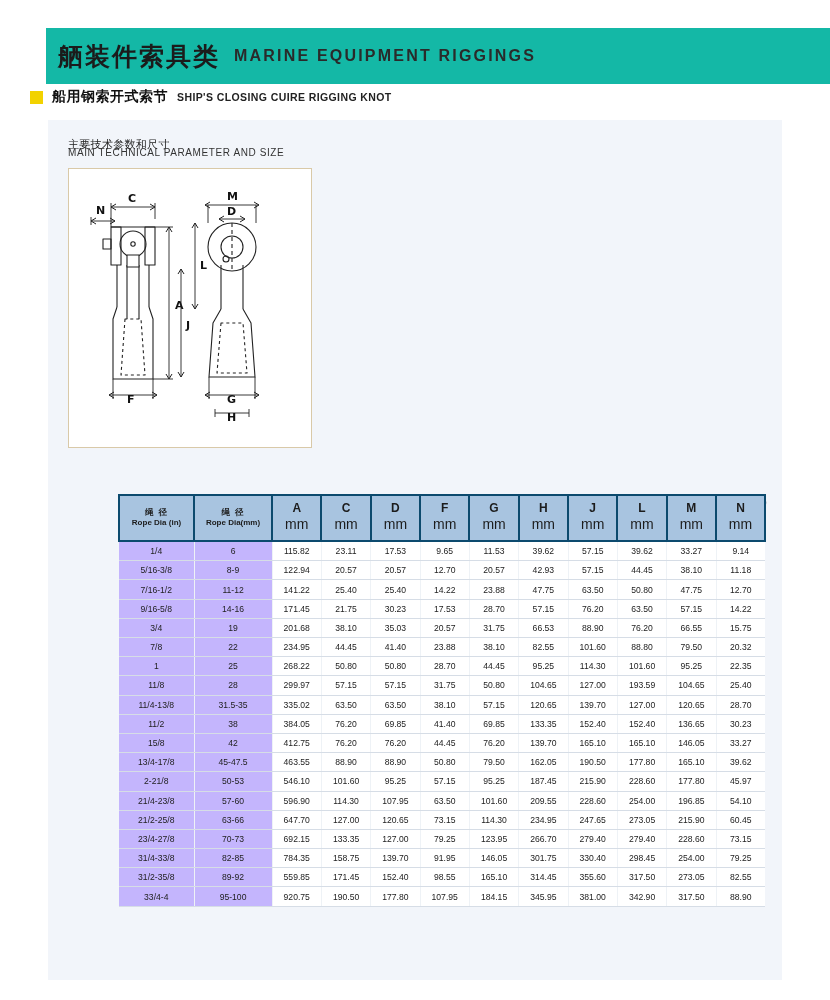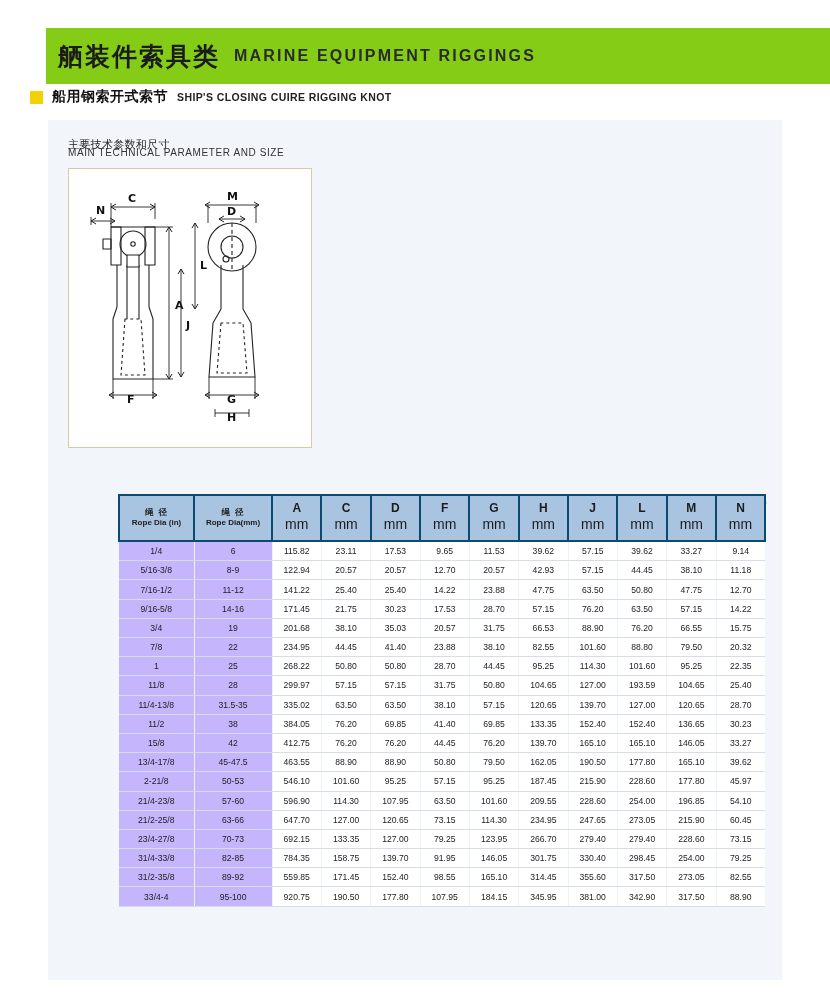--- a/index.html
+++ b/index.html
@@ -7,21 +7,21 @@
     width:830px;height:1000px;
     background:#ffffff;
     font-family:"Liberation Sans", sans-serif;
     color:#1a1a1a;
   }
   .page{position:relative;width:830px;height:1000px;overflow:hidden;background:#fff;}
 
   
   .header-band{
     position:absolute;left:0;top:28px;width:830px;height:56px;
-    background:#84cc16;
+    background:#14b8a6;
   }
   .header-band .accent{
     position:absolute;left:0;top:0;width:46px;height:56px;background:#ffffff;
   }
   .header-inner{
     position:absolute;left:58px;top:0;height:56px;display:flex;align-items:center;gap:14px;
   }
   .hdr-cn{
     font-family:"DejaVu Sans", sans-serif;
     font-size:25px;font-weight:bold;color:#1b1b1b;letter-spacing:2px;

